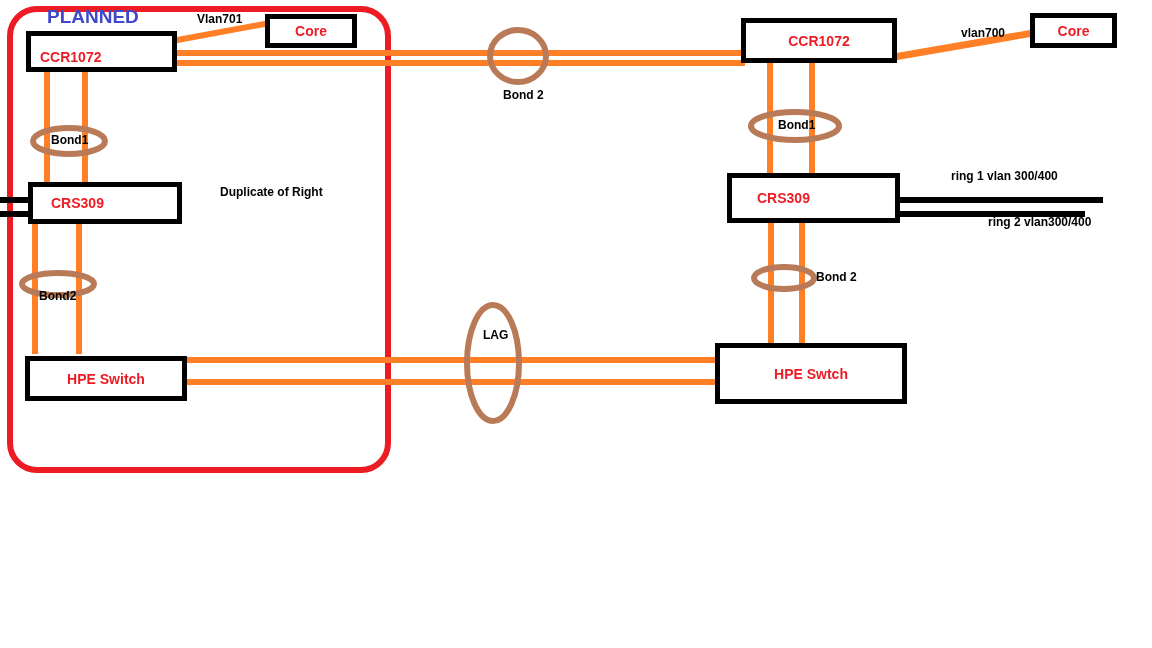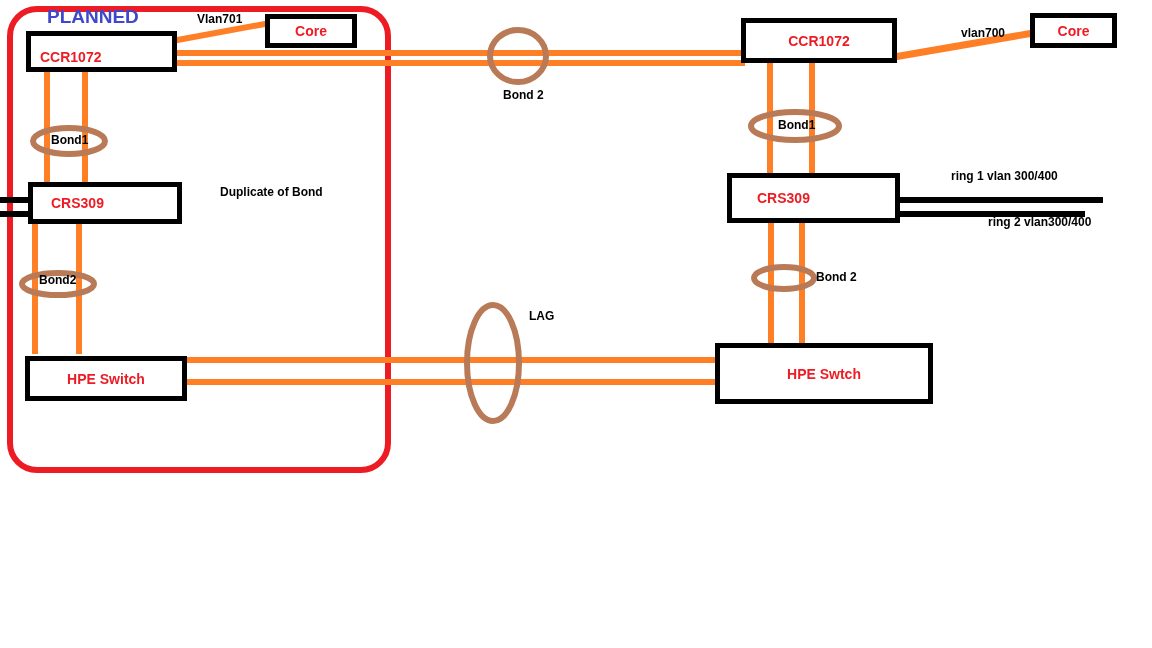--- a/index.html
+++ b/index.html
@@ -104,37 +104,37 @@
   </div>
 
   <div class="device-box" style="left:1030px; top:13px; width:87px; height:35px;">
     <span>Core</span>
   </div>
 
   <div class="device-box align-left" style="left:727px; top:173px; width:173px; height:50px; padding-left:25px;">
     <span>CRS309</span>
   </div>
 
-  <div class="device-box" style="left:715px; top:343px; width:218px; height:61px;">
+  <div class="device-box" style="left:715px; top:343px; width:192px; height:61px;">
     <span>HPE Swtch</span>
   </div>
 
   <div class="lbl blue" style="left:47px; top:6px;">PLANNED</div>
 
-  <div class="lbl" style="left:220px; top:185px;">Duplicate of Bond</div>
+  <div class="lbl" style="left:220px; top:185px;">Duplicate of Right</div>
 
   <div class="lbl" style="left:197px; top:12px;">Vlan701</div>
 
   <div class="lbl" style="left:51px; top:133px;">Bond1</div>
 
-  <div class="lbl" style="left:39px; top:273px;">Bond2</div>
+  <div class="lbl" style="left:39px; top:289px;">Bond2</div>
 
   <div class="lbl" style="left:503px; top:88px;">Bond 2</div>
 
-  <div class="lbl" style="left:483px; top:309px;margin-left:46px;">LAG</div>
+  <div class="lbl" style="left:483px; top:328px;">LAG</div>
 
   <div class="lbl" style="left:921px; top:26px;margin-left:40px;">vlan700</div>
 
   <div class="lbl" style="left:778px; top:118px;">Bond1</div>
 
   <div class="lbl" style="left:816px; top:270px;">Bond 2</div>
 
   <div class="lbl" style="left:931px; top:169px;margin-left:20px;">ring 1 vlan 300/400</div>
 
   <div class="lbl" style="left:988px; top:215px;">ring 2 vlan300/400</div>

